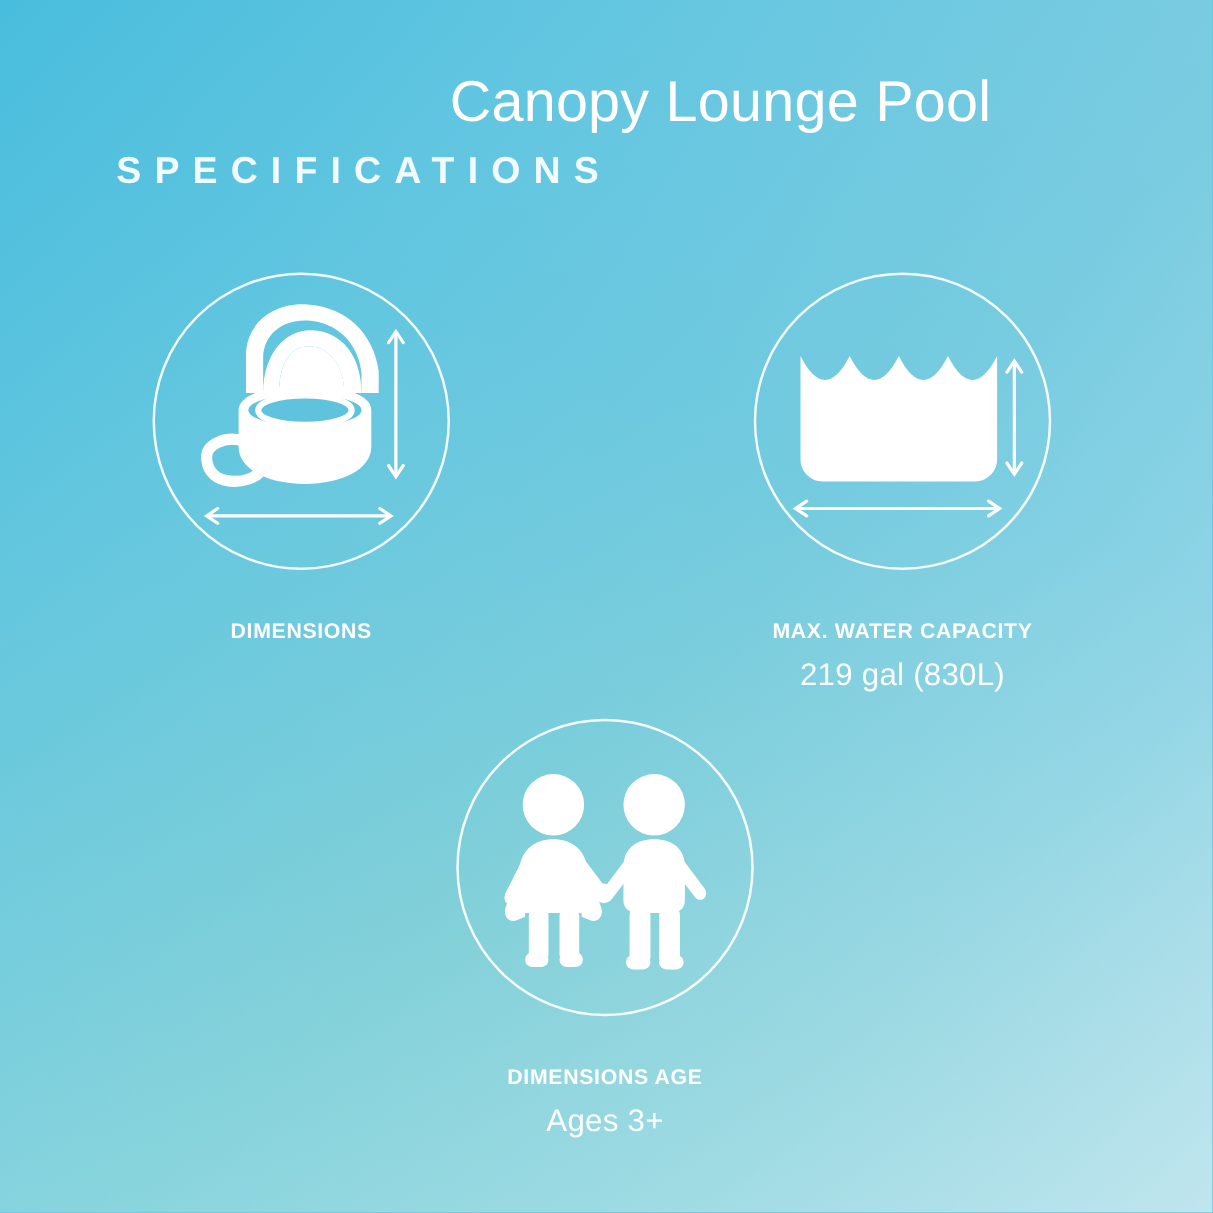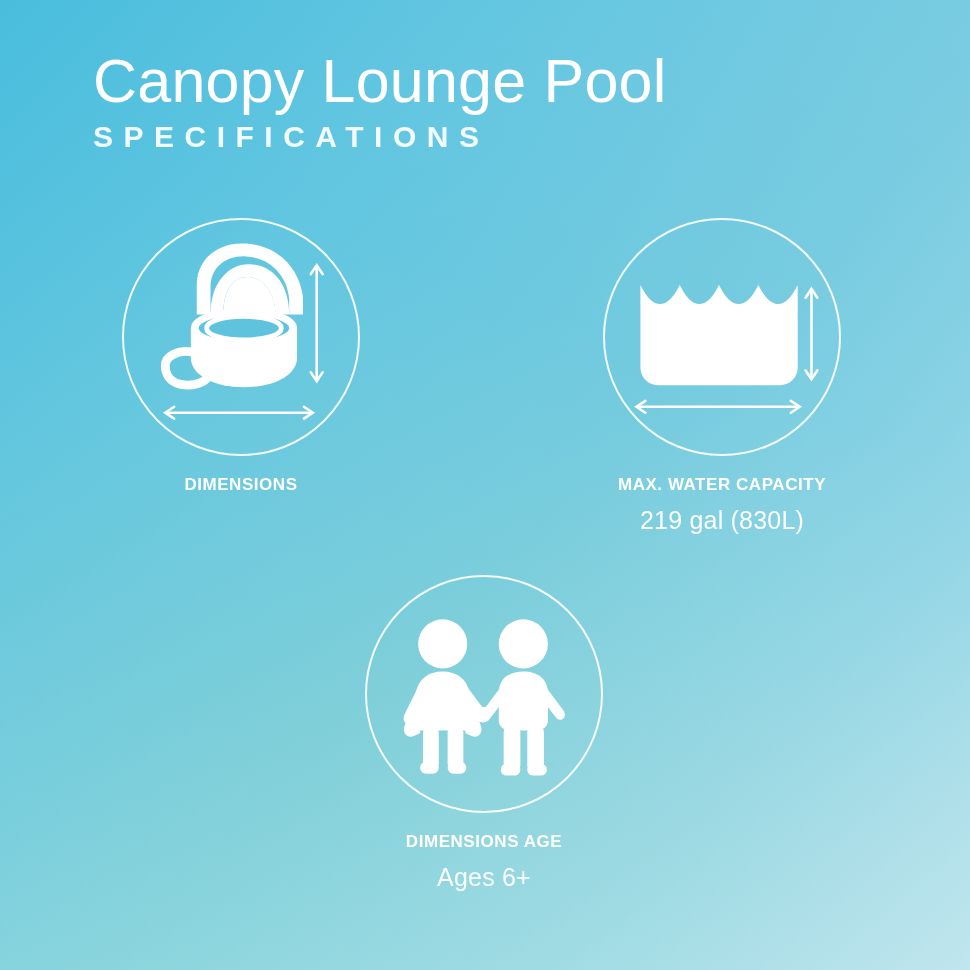--- a/index.html
+++ b/index.html
@@ -38,24 +38,25 @@
   
   #header {
     position: absolute;
     left: 93px;
     top: 52px;
     width: 700px;
   }
 
   #title {
     color: #ffffff;
-    font-size: 61px;
+    font-size: 46px;
     line-height: 58px;
     font-weight: 500;
     letter-spacing: 0.2px;
+    text-align: right;
   }
 
   #subtitle {
     color: #f2fbfd;
     font-size: 30px;
     line-height: 46px;
     font-weight: 700;
     letter-spacing: 10.5px;
     margin-top: 4px;
   }
@@ -83,21 +84,21 @@
   .circle svg {
     position: absolute;
     left: 0;
     top: 0;
     width: 100%;
     height: 100%;
     display: block;
   }
 
   .spec-label {
-    margin-top: 18px;
+    margin-top: 38px;
     color: #ffffff;
     font-size: 17px;
     font-weight: bold;
     letter-spacing: 0.55px;
     line-height: 22px;
   }
 
   .spec-value {
     margin-top: 9px;
     color: #fbfeff;
@@ -264,16 +265,16 @@
           <rect x="163" y="150" width="17" height="50" rx="8"></rect>
 
           <rect x="136" y="190" width="20" height="12" rx="6"></rect>
           <rect x="163" y="190" width="20" height="12" rx="6"></rect>
 
           <circle cx="118" cy="140" r="8"></circle>
         </g>
       </svg>
     </div>
     <div class="spec-label">DIMENSIONS AGE</div>
-    <div class="spec-value">Ages 6+</div>
+    <div class="spec-value">Ages 3+</div>
   </div>
 
 </div>
 
 </body></html>

